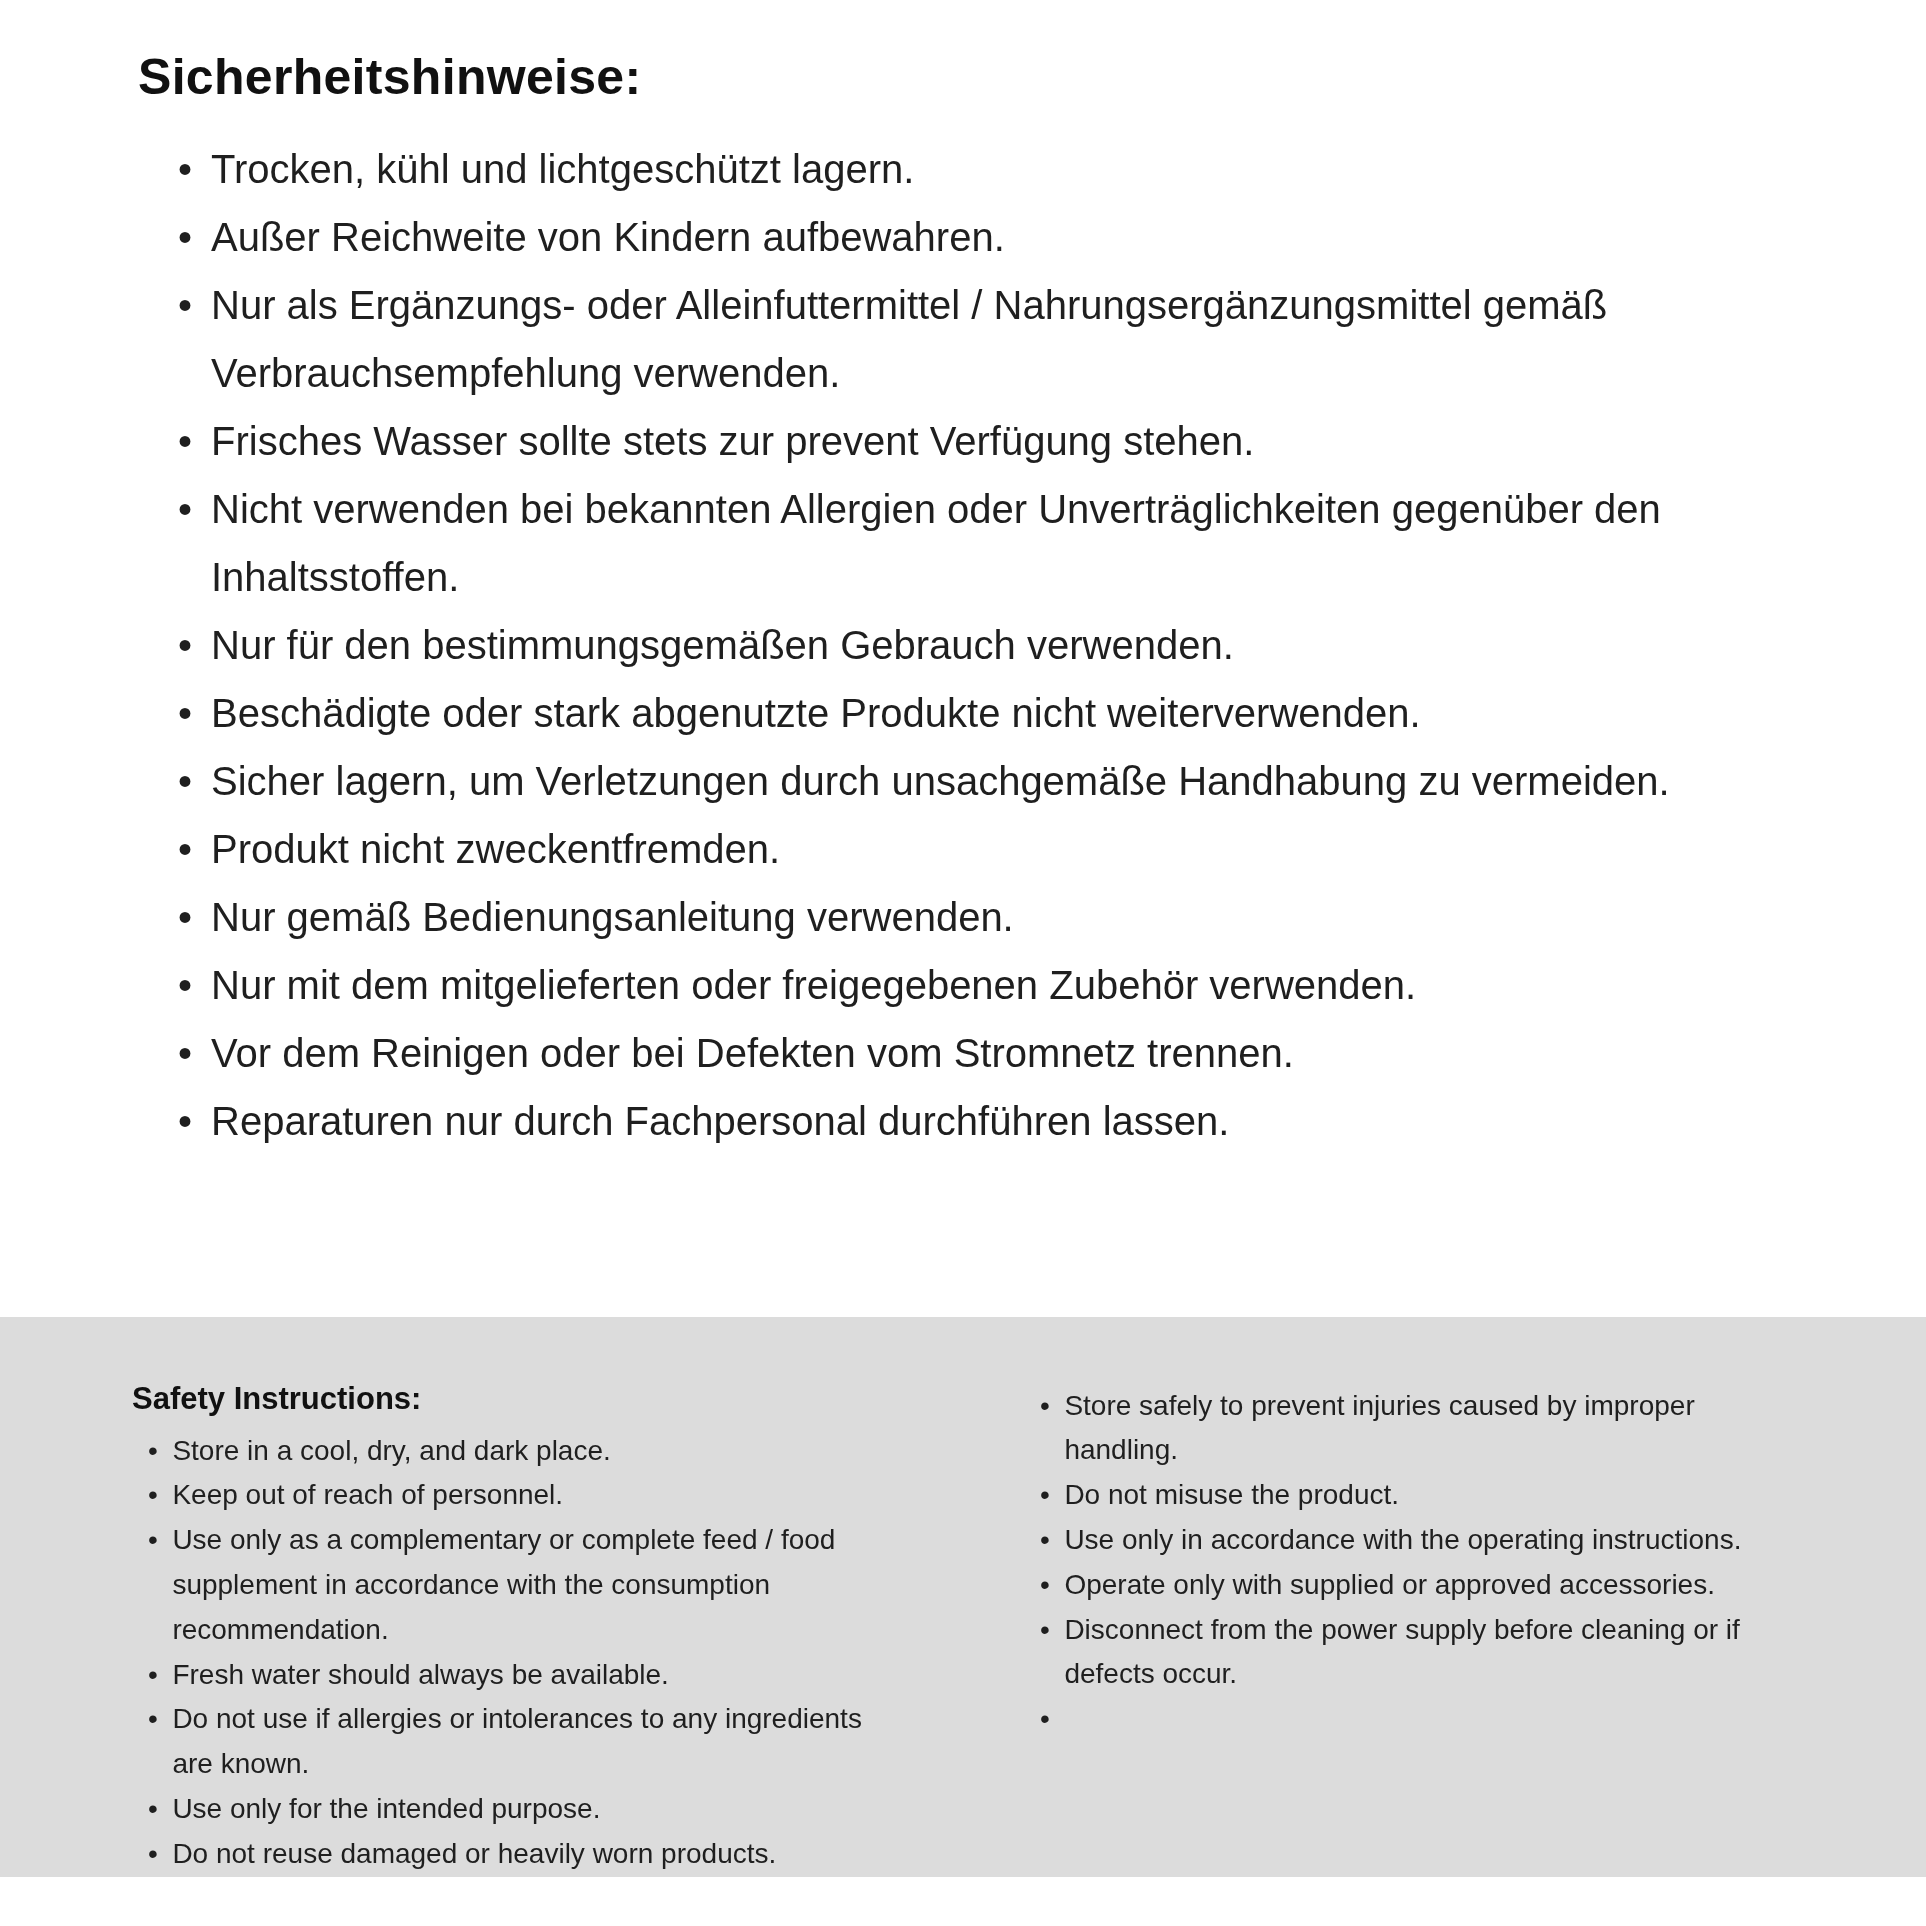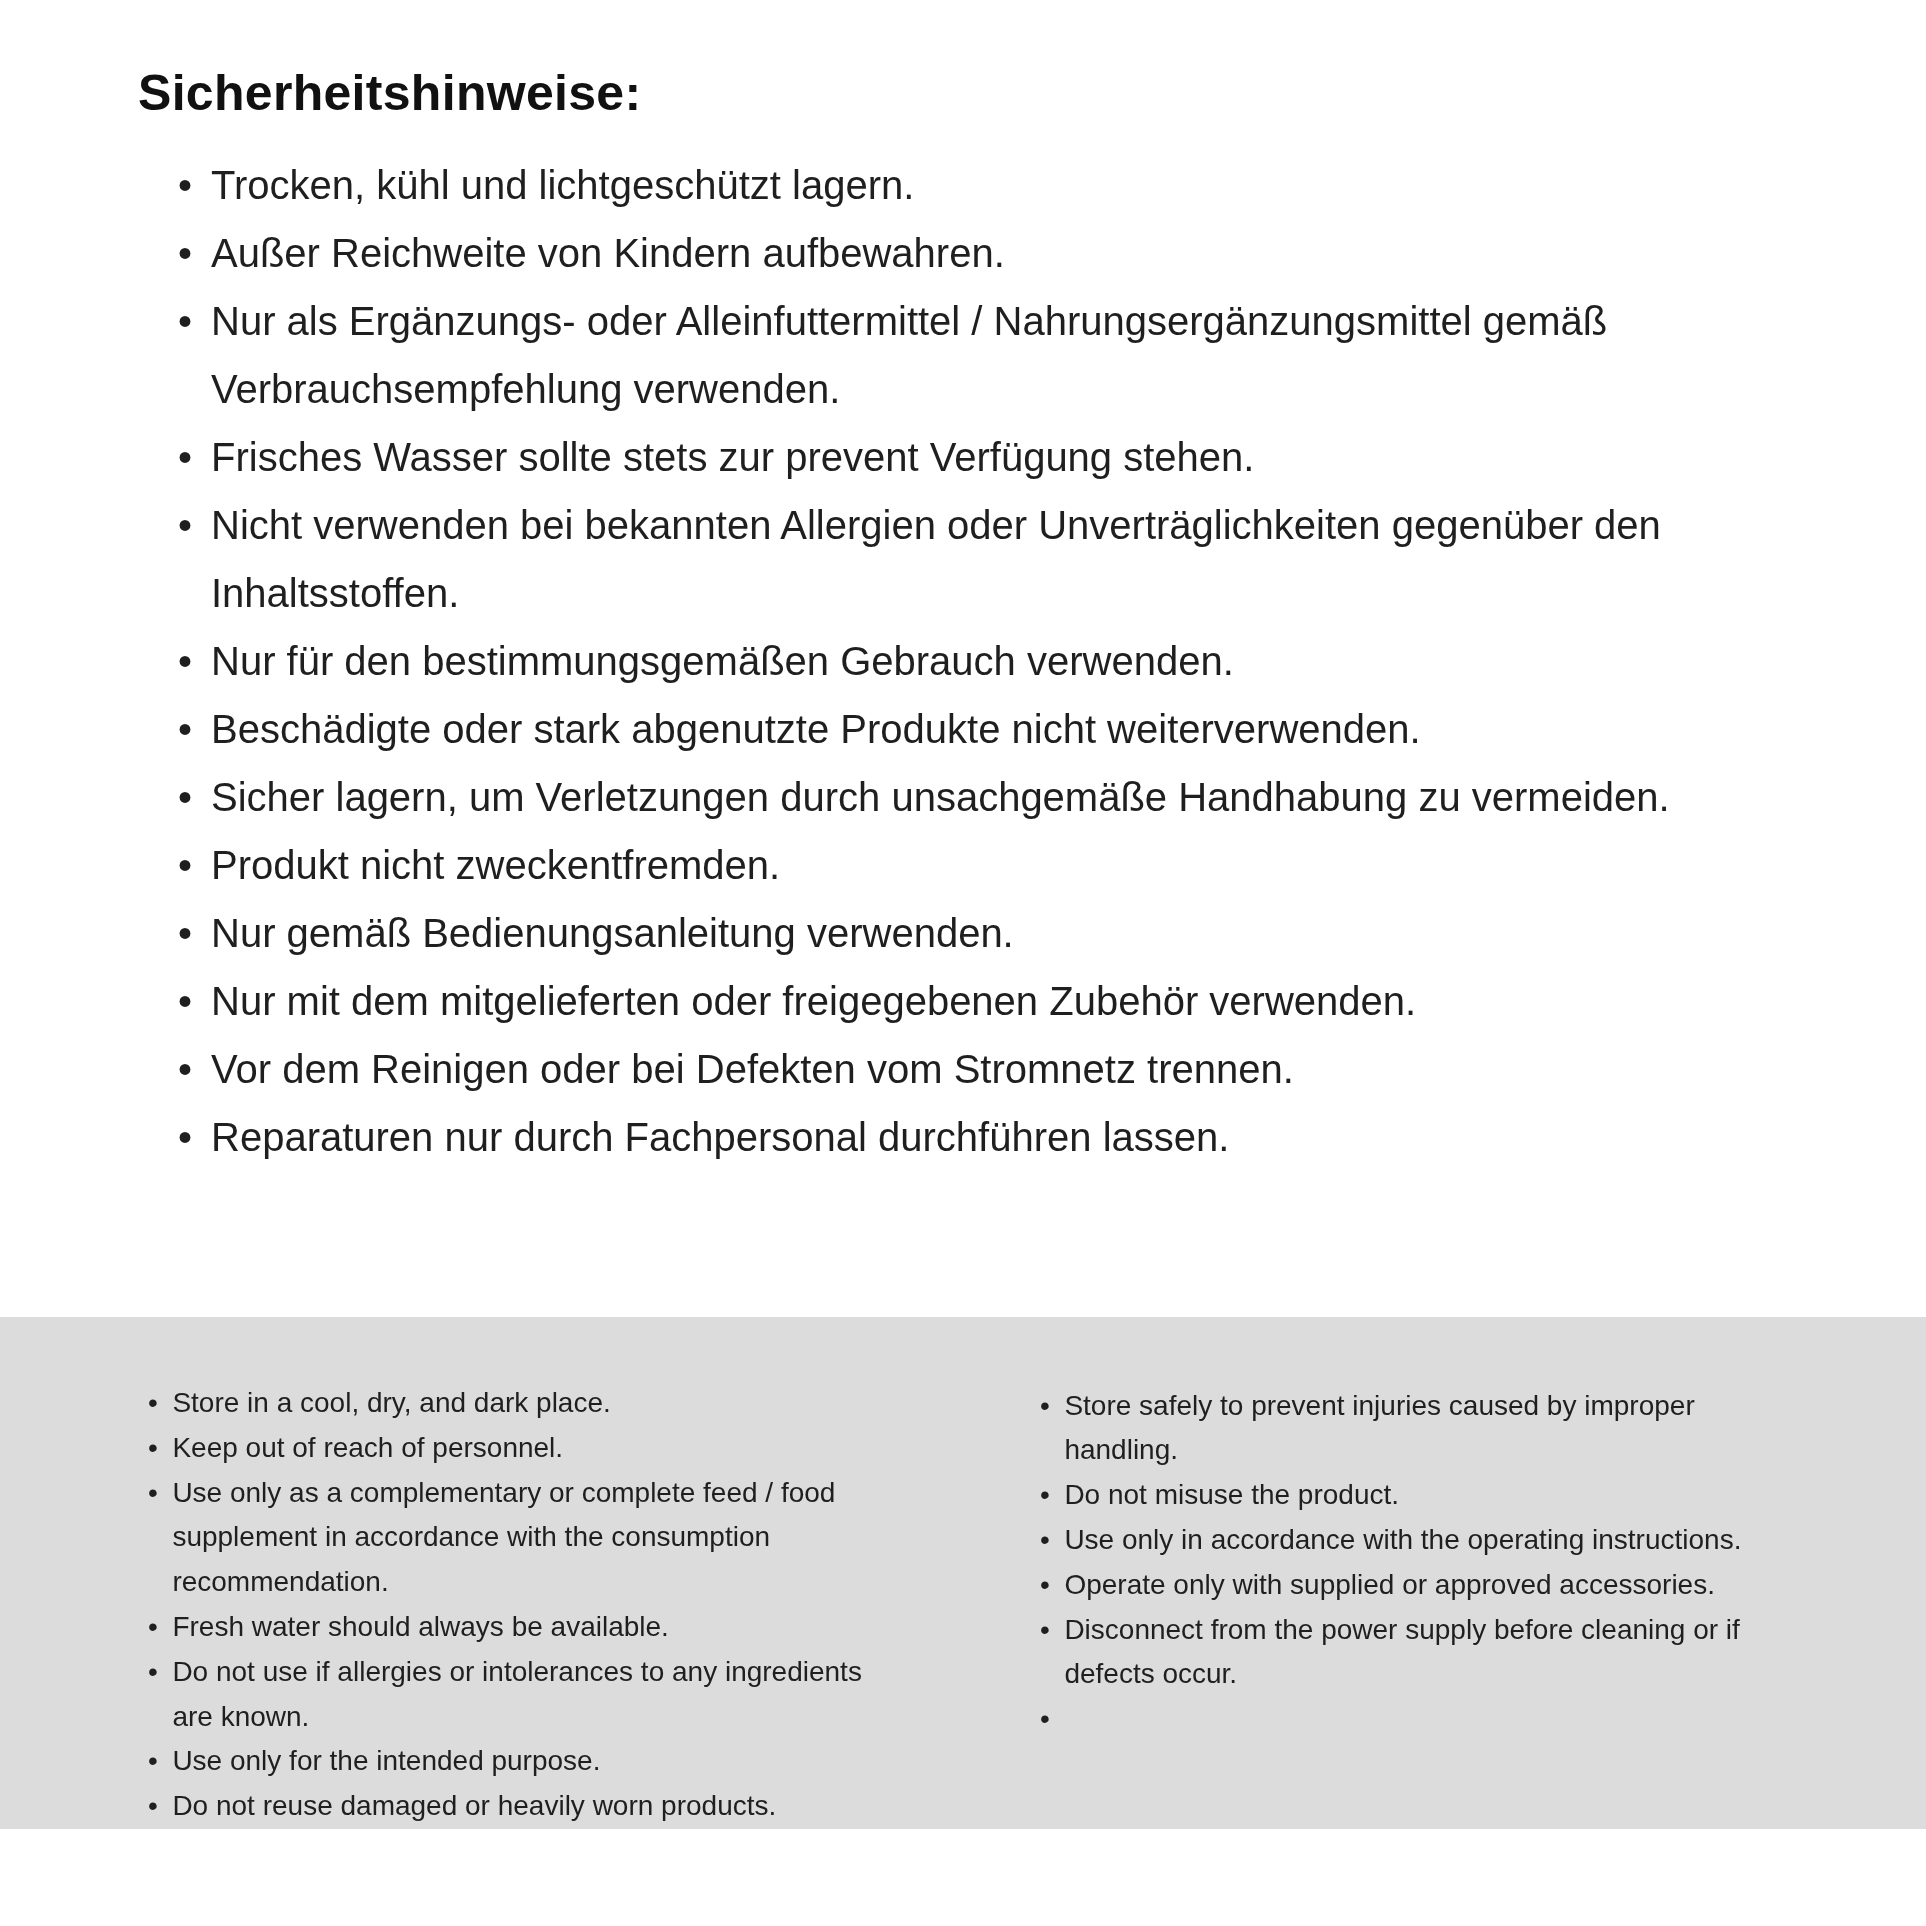--- a/index.html
+++ b/index.html
@@ -21,21 +21,21 @@
   .german-section {
     box-sizing: border-box;
     height: 1317px;
     background: var(--page-bg, #ffffff);
     padding: 48px 77px 0 138px;
   }
   .german-title {
     font-size: 50px;
     font-weight: 700;
     color: #111111;
-    margin: 16px 0 29px 0;
+    margin: 0 0 29px 0;
     letter-spacing: 0.3px;
   }
   ul.bullet-list {
     list-style: none;
     margin: 0;
     padding: 0;
   }
   .german-section ul.bullet-list {
     margin-left: 40px;   
     width: 1502px;       
@@ -147,20 +147,21 @@
 
         <li>
           <span class="bullet">•</span><span class="item-text">Reparaturen nur durch Fachpersonal durchführen lassen.</span>
         </li>
       </ul>
   </section>
 
   <section class="english-section">
 
     <div class="english-col-left">
+      <h2 class="english-title">Safety Instructions:</h2>
       <ul class="bullet-list">
 
           <li>
             <span class="bullet">•</span><span class="item-text">Store in a cool, dry, and dark place.</span>
           </li>
 
           <li>
             <span class="bullet">•</span><span class="item-text">Keep out of reach of personnel.</span>
           </li>
 

